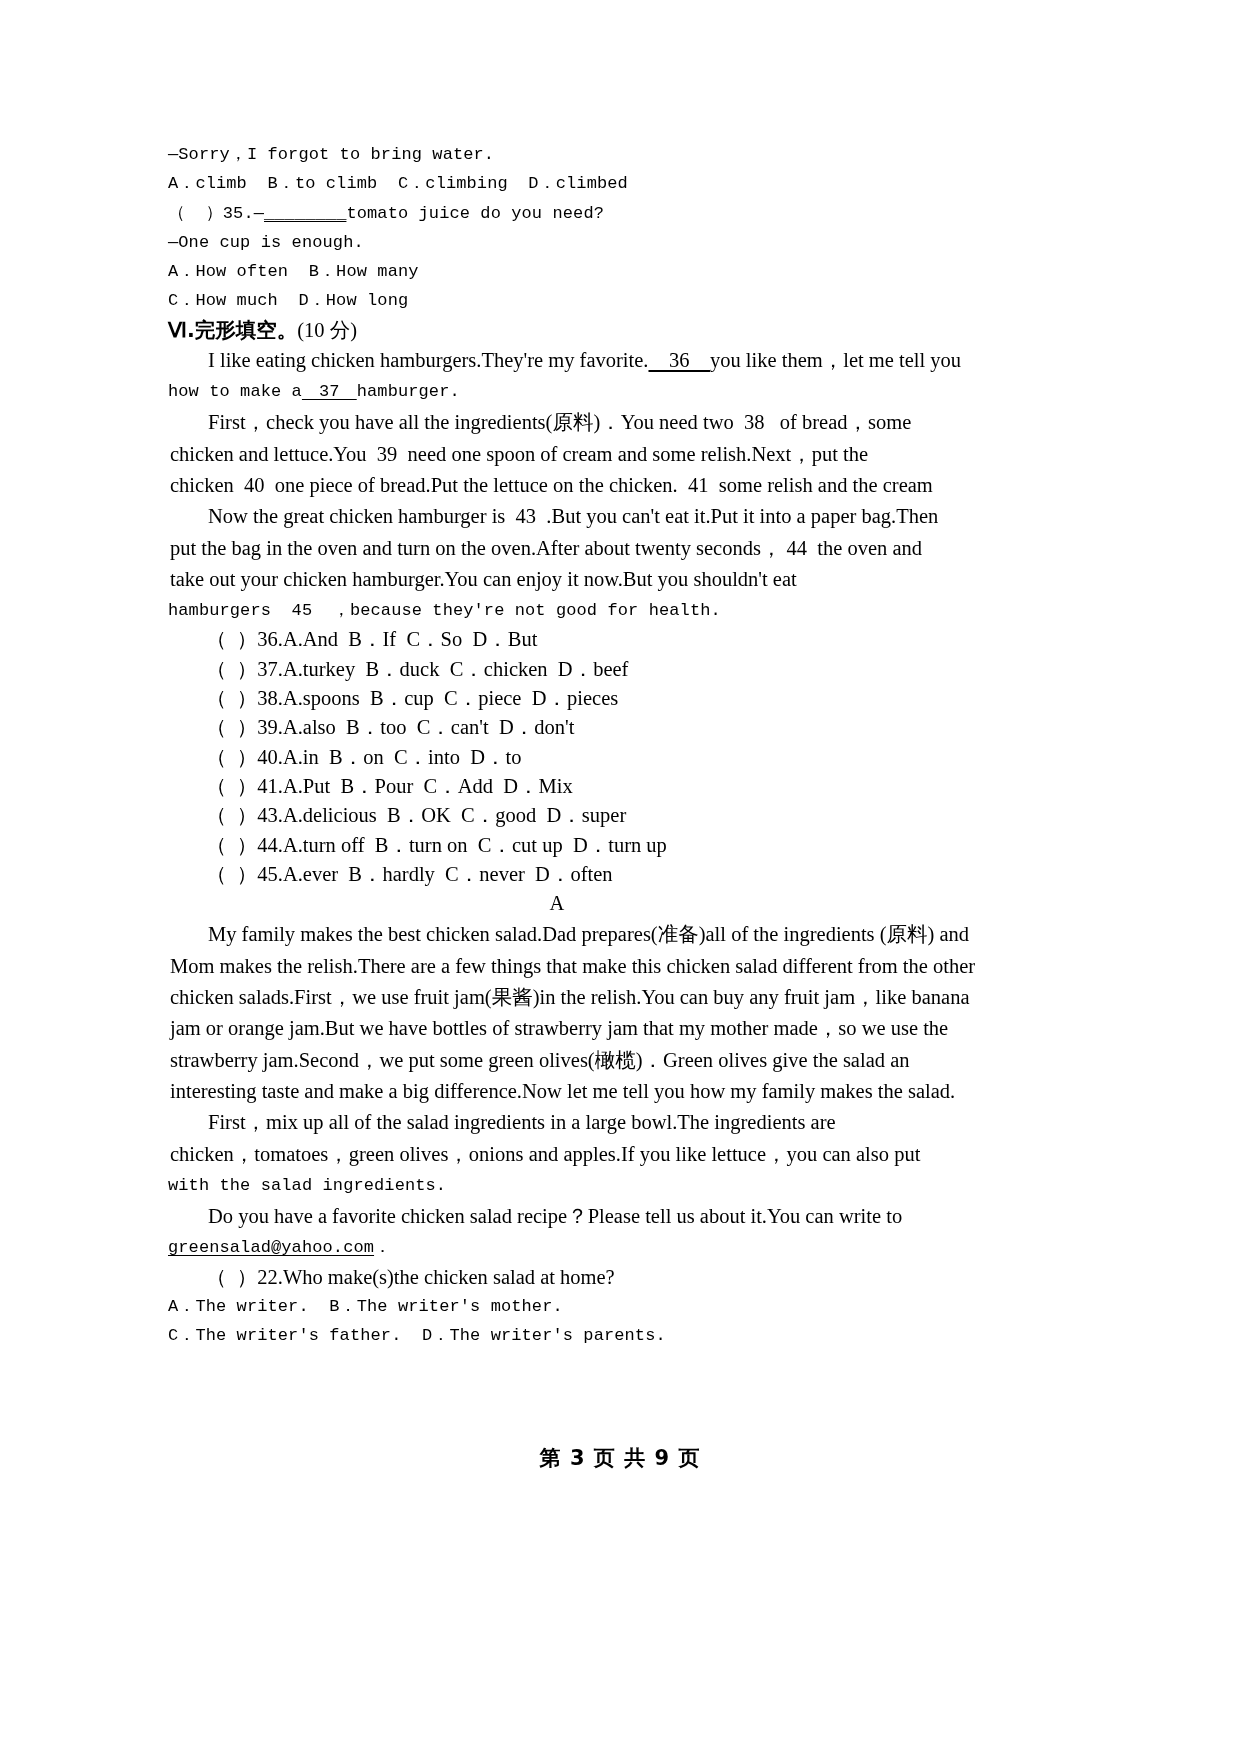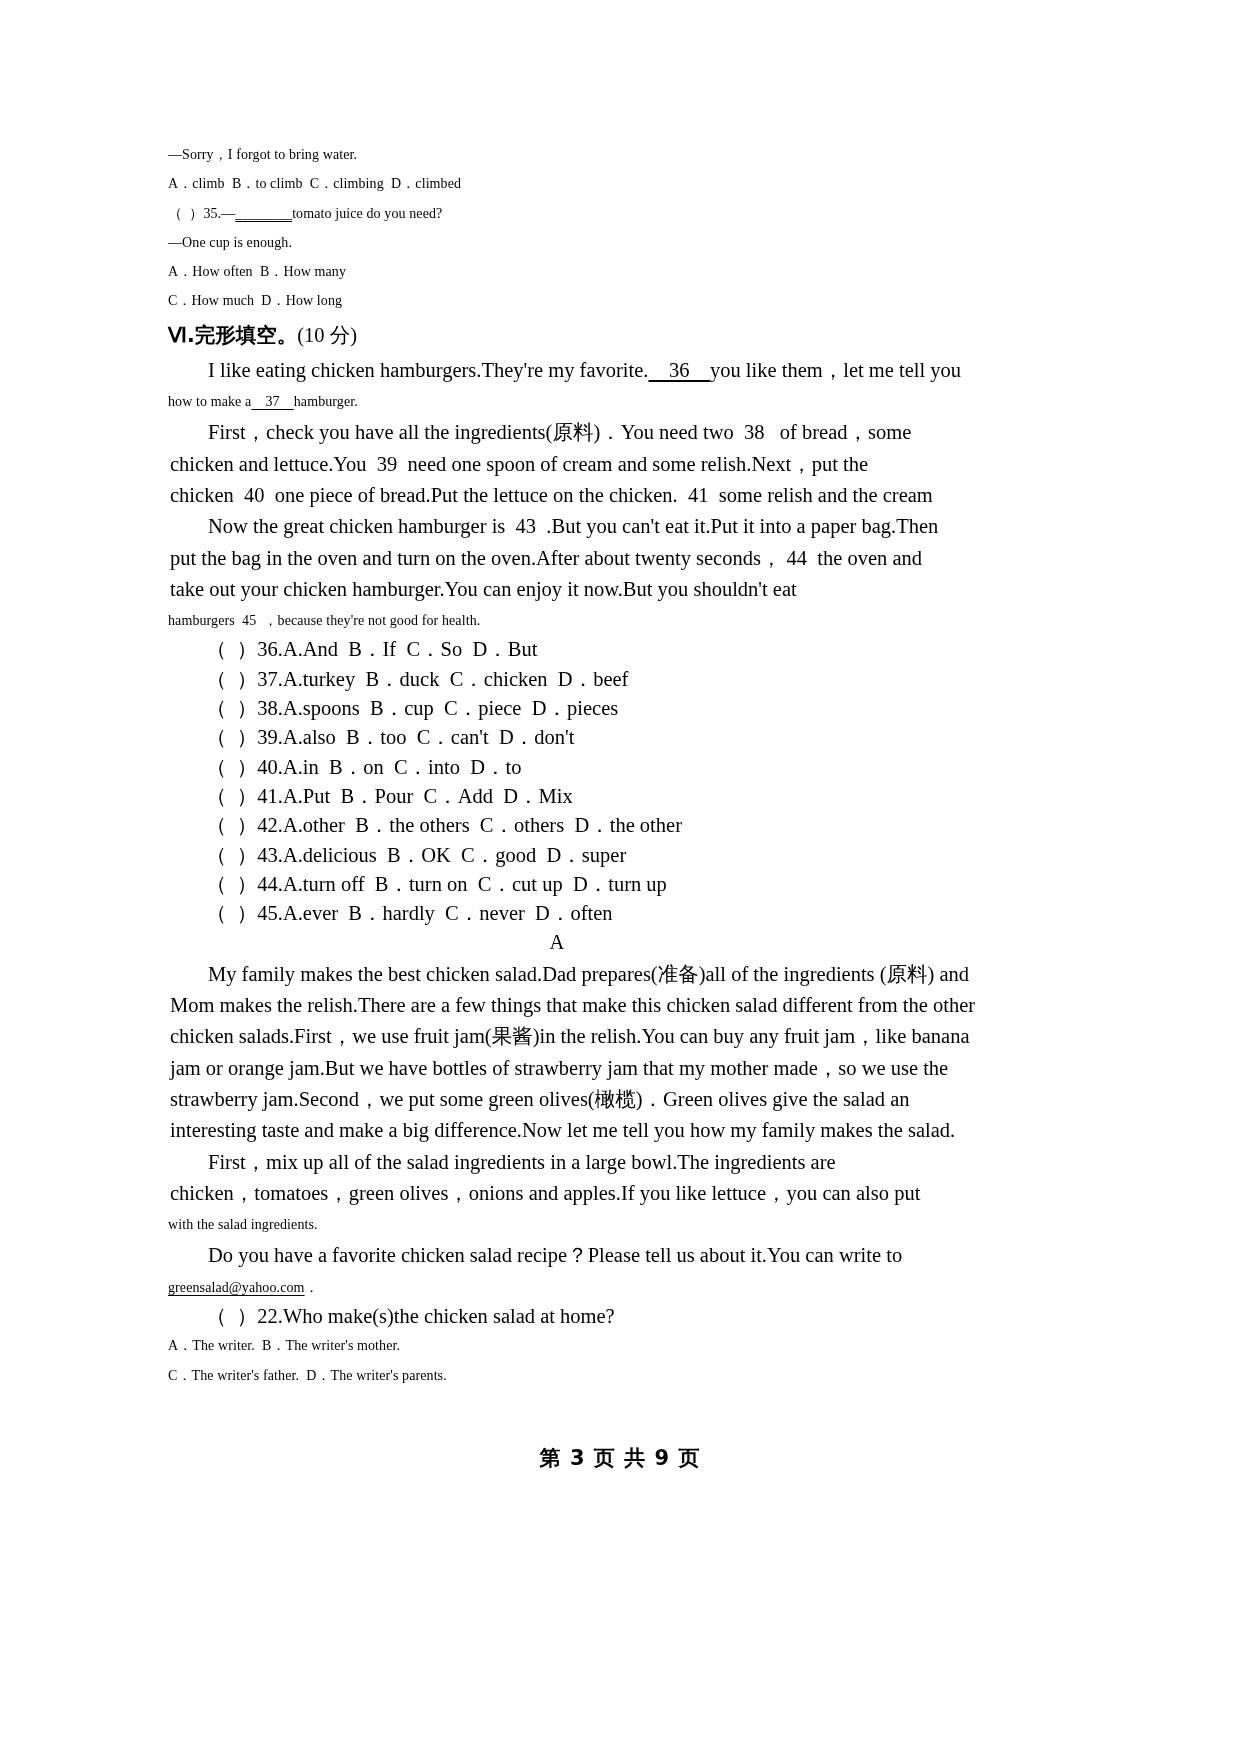--- a/index.html
+++ b/index.html
@@ -23,41 +23,42 @@
     height: 1754px;
   }
   .content {
     position: absolute;
     left: 168px;
     top: 140px;
     width: 778px;
   }
   
   .line {
-    font-size: 14px;
+    font-size: 17px;
     line-height: 29.3px;
     margin: 0;
     white-space: pre;
     letter-spacing: 0.1px;
+    font-family: Liberation Mono, monospace;
   }
 
   
   .jfull {
     font-size: 20.5px;
     line-height: 29.3px;
     margin: 2px;
     display: flex;
     justify-content: space-between;
     width: 100%;
   }
   .jfull.ind { padding-left: 38px; box-sizing: border-box; }
   .jfull > span { white-space: pre; }
   .sec-head {
     font-size: 20.5px;
-    line-height: 38px;
+    line-height: 28px;
     margin: 0;
     font-family: "DejaVu Sans", "Liberation Sans", sans-serif;
     font-weight: bold;
     white-space: pre;
   }
   .sec-head .rom {
     font-family: "Liberation Serif", serif;
   }
   .sec-head .pts {
     font-family: "Liberation Serif", serif;
@@ -143,21 +144,20 @@
         <span>take out your chicken hamburger.You can enjoy it now.But you shouldn't eat</span>
       </div>
     <p class="line">hamburgers  45  ，because they're not good for health.</p>
 
     <p class="opt-line">（  ）36.A.And  B．If  C．So  D．But</p>
     <p class="opt-line">（  ）37.A.turkey  B．duck  C．chicken  D．beef</p>
     <p class="opt-line">（  ）38.A.spoons  B．cup  C．piece  D．pieces</p>
     <p class="opt-line">（  ）39.A.also  B．too  C．can't  D．don't</p>
     <p class="opt-line">（  ）40.A.in  B．on  C．into  D．to</p>
     <p class="opt-line">（  ）41.A.Put  B．Pour  C．Add  D．Mix</p>
-    <p class="opt-line">（  ）42.A.other  B．the others  C．others  D．the other</p>
     <p class="opt-line">（  ）43.A.delicious  B．OK  C．good  D．super</p>
     <p class="opt-line">（  ）44.A.turn off  B．turn on  C．cut up  D．turn up</p>
     <p class="opt-line">（  ）45.A.ever  B．hardly  C．never  D．often</p>
 
 
     <p class="center-A">A</p>
 
     <div class="jfull ind">
         <span>My family makes the best chicken salad.Dad prepares(准备)all of the ingredients (原料) and</span>
       </div>

